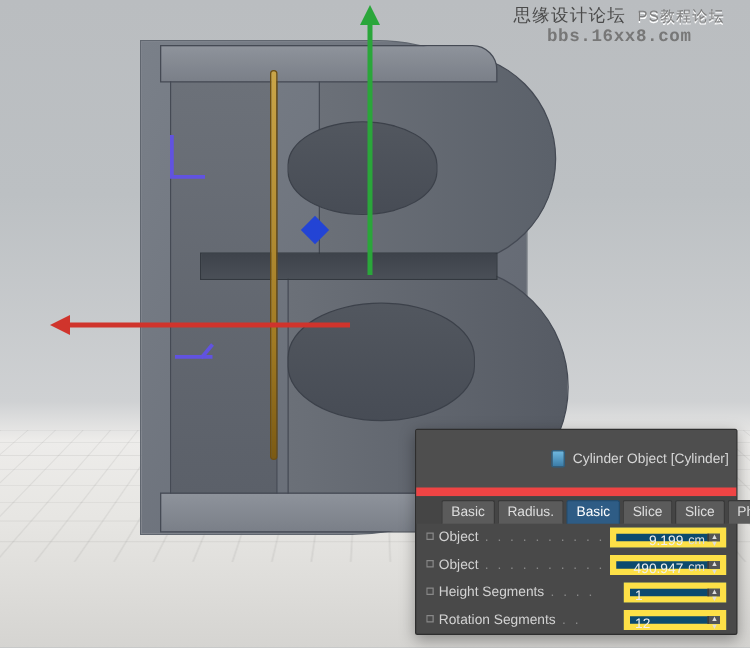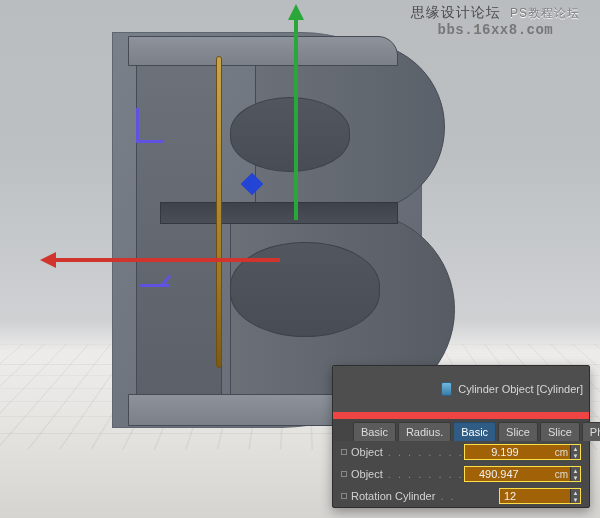--- a/index.html
+++ b/index.html
@@ -114,29 +114,29 @@
     font-weight: bold; color:#eee;
   }
   .row {
     display: flex; align-items: center;
     padding: 3px 8px;
   }
   .row label { flex: 1; color:#d2d2d2; white-space: nowrap; overflow:hidden; }
   .dots { color:#888; letter-spacing:2px; }
   .bullet { display:inline-block; width:6px; height:6px; border:1px solid #888; margin-right:4px; position:relative; top:-1px;}
   .spin {
-    display: flex; align-items: center;
-    background: #a16207; border: 1px solid #fde047;
+    display: flex; align-items: flex-start;
+    background: #0c4a6e; border: 5px solid #fde047;
     height: 16px; min-width: 82px;
   }
   .spin input {
     flex: 1; background: transparent; border: none; color: #f0f0f0;
     font-size: 11px; padding: 0 4px; text-align: right; width: 58px; outline:none;
   }
-  .spin .unit { padding: 0 2px 0 0; color:#ddd; font-size:10px;margin-left:32px; }
+  .spin .unit { padding: 0 2px 0 0; color:#ddd; font-size:10px; }
   .spin .arrows {
     width: 10px; height: 100%;
     display:flex; flex-direction:column;
     background:#545454; border-left:1px solid #333;
   }
   .spin .arr { flex:1; display:flex; align-items:center; justify-content:center; font-size:6px; color:#ddd; line-height:1; }
   .select {
     display:flex; align-items:center; justify-content:space-between;
     background:#606060; border:1px solid #2f2f2f; height:16px; min-width:82px;
     padding:0 4px; color:#eee;
@@ -216,23 +216,33 @@
       <div class="spin">
         <input value="490.947" style="">
         <span class="unit">cm</span>
         <div class="arrows">
             <div class="arr">▲</div>
             <div class="arr">▼</div>
           </div>
       </div>
     </div>
 
-
-    <div class="row">
-      <label><span class="bullet"></span><span>Rotation Cylinder</span><span class="dots"> . .</span></label>
+    <div class="row">
+      <label><span class="bullet"></span><span>Height Segments</span><span class="dots"> . . . .</span></label>
+      <div class="spin">
+        <input style="text-align: left;" value="1">
+        <div class="arrows">
+            <div class="arr">▲</div>
+            <div class="arr">▼</div>
+          </div>
+      </div>
+    </div>
+
+    <div class="row">
+      <label><span class="bullet"></span><span>Rotation Segments</span><span class="dots"> . .</span></label>
       <div class="spin">
         <input style="text-align: left;" value="12">
         <div class="arrows">
             <div class="arr">▲</div>
             <div class="arr">▼</div>
           </div>
       </div>
     </div>
 
   </div>

